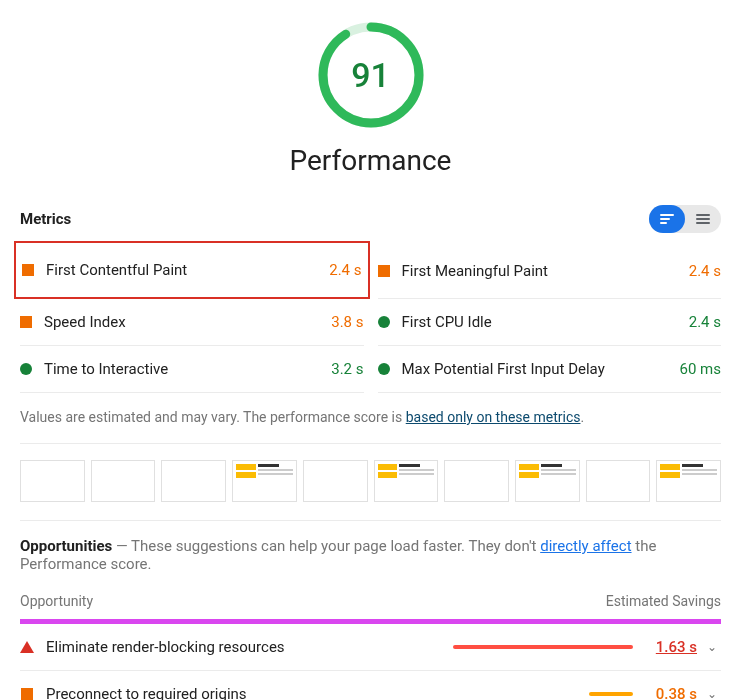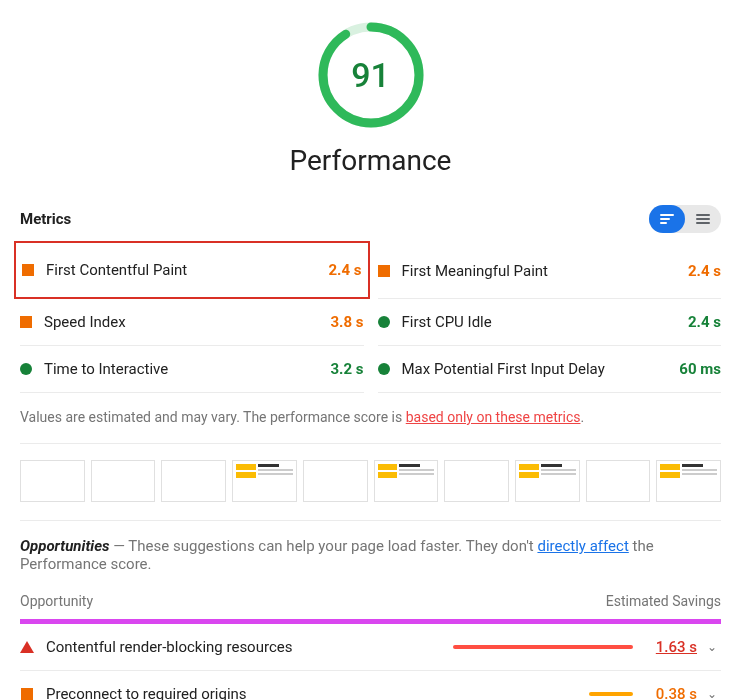--- a/index.html
+++ b/index.html
@@ -97,34 +97,34 @@
     margin-right: 12px;
     flex-shrink: 0;
   }
   .metric-icon.orange { background: #ef6c00; }
   .metric-icon.green { background: #178239; border-radius: 50%; }
   .metric-label {
     flex: 1;
     color: #212121;
   }
   .metric-value {
-    font-weight: 700;
+    font-weight: 400;
     font-size: 15px;
     text-align: center;
   }
   .metric-value.orange { color: #ef6c00; }
   .metric-value.green { color: #178239; }
 
   .note {
     color: #757575;
     font-size: 14px;
     padding: 16px 0 18px 0;
     border-bottom: 1px solid #ebebeb;
   }
-  .note a { color: #ef4444; text-decoration: underline; }
+  .note a { color: #0c4a6e; text-decoration: underline; }
 
   .filmstrip {
     display: flex;
     gap: 6px;
     padding: 16px 0 18px 0;
     border-bottom: 1px solid #ebebeb;
   }
   .filmstrip .frame {
     flex: 1;
     height: 42px;
@@ -138,21 +138,21 @@
   .frame.populated .fcol2 { flex:1; display:flex; flex-direction:column; gap:2px;}
   .frame .ybar { background:#fbbc04; height:6px; width:100%; }
   .frame .gline { background:#ccc; height:2px; width:100%;}
   .frame .bline { background:#333; height:3px; width:60%; }
 
   .opps-intro {
     font-size: 15px;
     color: #757575;
     padding: 16px 0 6px 0;
   }
-  .opps-intro strong { color:#212121; font-weight:700;font-style:italic; }
+  .opps-intro strong { color:#212121; font-weight:700; }
   .opps-intro a { color:#1a73e8; text-decoration:underline; }
   .opps-header {
     display:flex;
     justify-content:space-between;
     color:#757575;
     font-size:14px;
     padding: 14px 0 10px 0;
     border-bottom:5px solid #d946ef;
   }
   .opp-row {
@@ -314,21 +314,21 @@
 
 <div class="opps-header">
   <span>Opportunity</span>
   <span>Estimated Savings</span>
 </div>
 
 <div class="opp-row">
   <div class="opp-icon">
       <div class="triangle"></div>
     </div>
-  <div class="opp-label">Contentful render-blocking resources</div>
+  <div class="opp-label">Eliminate render-blocking resources</div>
   <div class="opp-bar-wrap">
       <div class="opp-bar red"></div>
     </div>
   <div class="opp-value red">1.63 s</div>
   <div class="chevron">⌄</div>
 </div>
 
 <div class="opp-row">
   <div class="opp-icon">
       <div class="square"></div>

